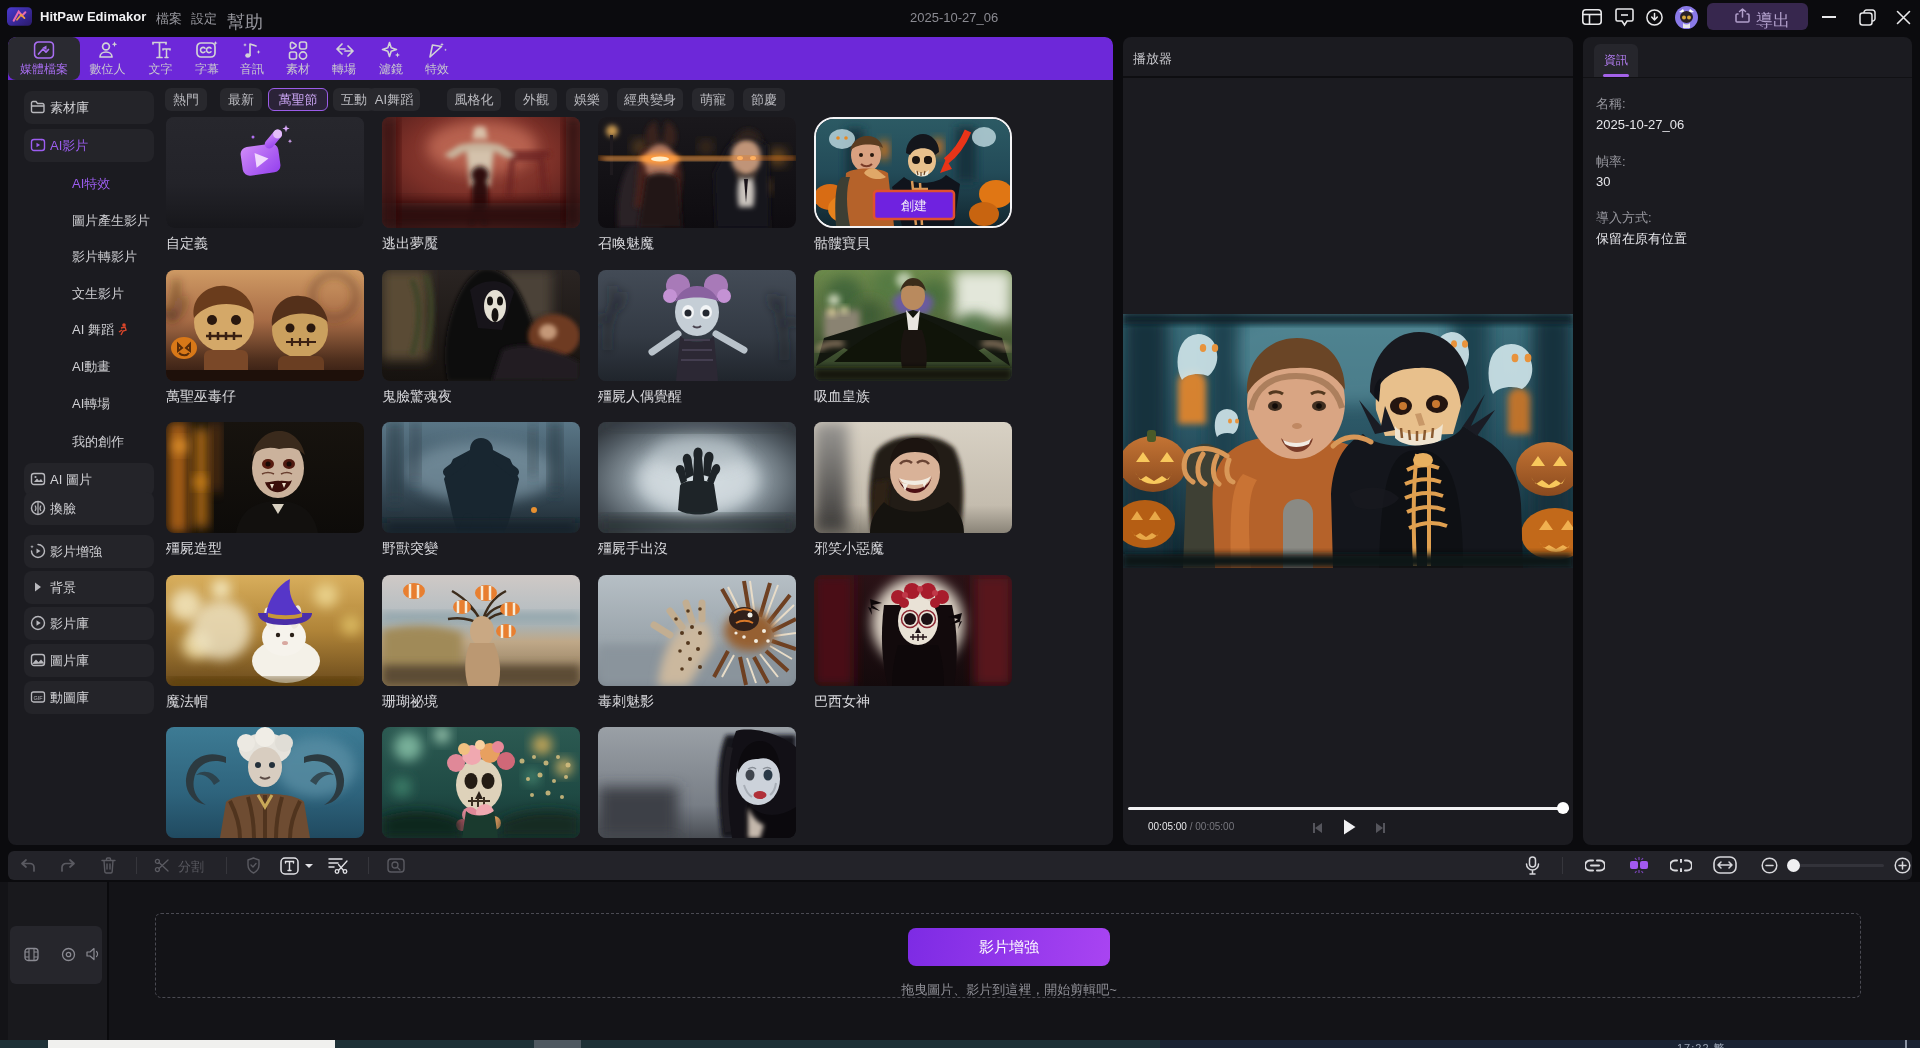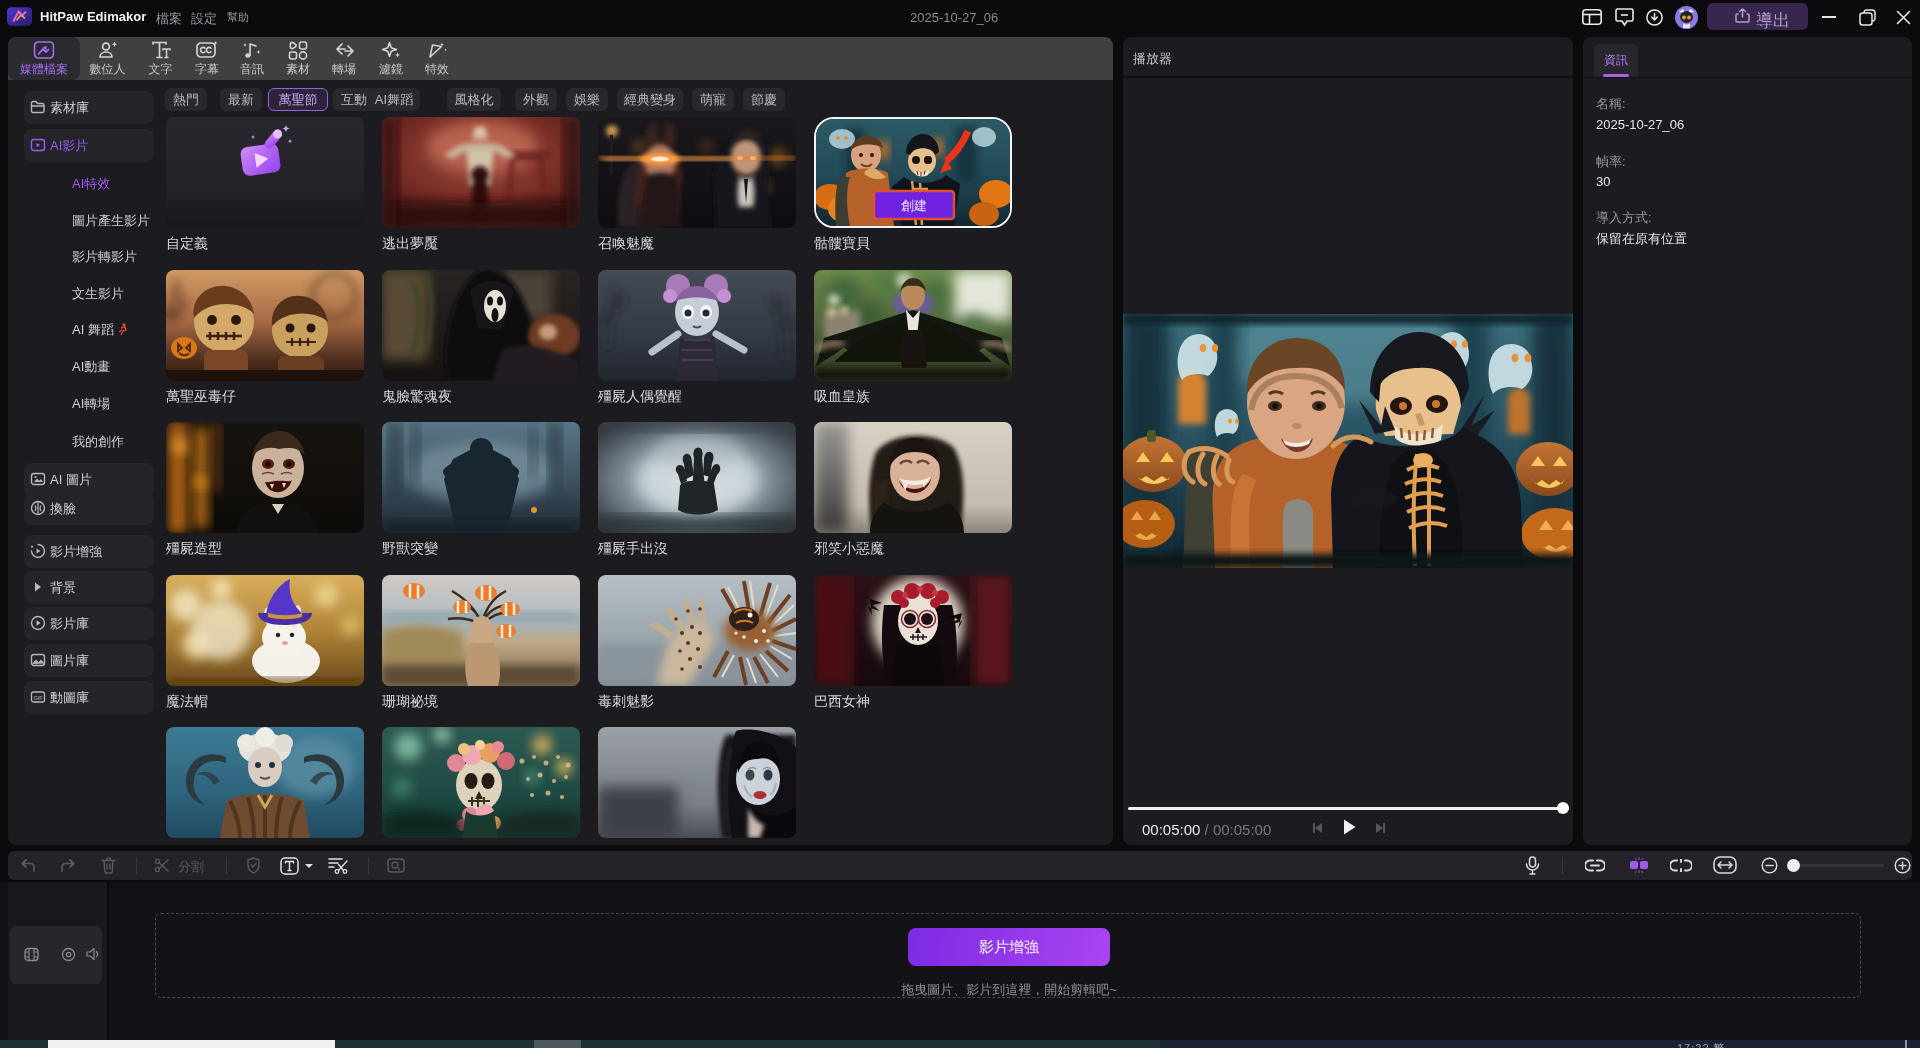--- a/index.html
+++ b/index.html
@@ -1,21 +1,21 @@
 <!DOCTYPE html>
 <html><head><meta charset="utf-8"><style>
 *{margin:0;padding:0;box-sizing:border-box}
 html,body{width:1920px;height:1048px;overflow:hidden;background:#0b0b0e;font-family:"Liberation Sans",sans-serif;position:relative}
 .abs{position:absolute}
 #titlebar{left:0;top:0;width:1920px;height:34px;background:#0b0b0e}
 .panel{background:#1b1b20;border-radius:8px}
 #leftpanel{left:8px;top:37px;width:1105px;height:808px;overflow:hidden}
 #playerpanel{left:1123px;top:37px;width:450px;height:808px;overflow:hidden}
 #infopanel{left:1583px;top:37px;width:329px;height:808px;overflow:hidden}
-#toolstrip{left:0;top:0;width:1105px;height:43px;background:#404040;border-radius:8px 8px 0 0}
+#toolstrip{left:0;top:0;width:1105px;height:43px;background:#6d28d9;border-radius:8px 8px 0 0}
 .tbitem{position:absolute;top:0;height:43px;text-align:center;color:#c9c9ce}
 .tbitem .lbl{font-size:12px;display:block;margin-top:24px}
 .tbitem svg{position:absolute;top:3px;left:50%;transform:translateX(-50%)}
 .tbactive{background:#2a2a31;border-radius:8px;color:#a96ef2}
 
 .sbpill{position:absolute;left:16px;width:130px;height:33px;background:#242429;border-radius:8px;color:#d2d2d6;font-size:13px;line-height:33px}
 .sbpill svg{position:absolute;left:6px;top:8px}
 .sbpill span{position:absolute;left:26px}
 .sbsub{position:absolute;left:64px;color:#cfcfd3;font-size:13px;white-space:nowrap}
 .purple{color:#9c5df0 !important}
@@ -47,21 +47,21 @@
           <stop offset="1" stop-color="#2a1a6a"></stop>
         </linearGradient>
       </defs>
       <rect width="30" height="22" rx="5" fill="url(#lg1)"></rect>
       <path d="M8 16 L14 5 L18 10 L22 6" stroke="#e86ab0" stroke-width="2.5" fill="none" stroke-linecap="round"></path>
       <path d="M12 15 L17 9 L21 13" stroke="#f0a040" stroke-width="2" fill="none" stroke-linecap="round"></path>
     </svg>
   <div class="abs" style="left:40px;top:9px;color:#f2f2f4;font-size:13px;font-weight:bold">HitPaw Edimakor</div>
   <div class="abs" style="left:156px;top:10px;color:#98989f;font-size:13px">檔案</div>
   <div class="abs" style="left:191px;top:10px;color:#98989f;font-size:13px">設定</div>
-  <div class="abs" style="left:227px;top:10px;color:#98989f;font-size:11px">幫助</div>
+  <div class="abs" style="left:227px;top:10px;color:#98989f;font-size:18px">幫助</div>
   <div class="abs" style="left:910px;top:10px;color:#8b8b92;font-size:13px">2025-10-27_06</div>
   <svg class="abs" style="left:1582px;top:9px" width="20" height="16" viewBox="0 0 20 16">
       <rect x="0.8" y="0.8" width="18.4" height="14.4" rx="3" stroke="#e8e8ea" stroke-width="1.6" fill="none"></rect>
       <line x1="1" y1="5.5" x2="19" y2="5.5" stroke="#e8e8ea" stroke-width="1.6"></line>
       <line x1="7.5" y1="5.5" x2="7.5" y2="15" stroke="#e8e8ea" stroke-width="1.6"></line>
     </svg>
   <svg class="abs" style="left:1615px;top:8px" width="19" height="19" viewBox="0 0 19 19">
       <path d="M2.5 1h14a1.5 1.5 0 0 1 1.5 1.5v9a1.5 1.5 0 0 1-1.5 1.5H12l-2.5 4-2.5-4H2.5A1.5 1.5 0 0 1 1 11.5v-9A1.5 1.5 0 0 1 2.5 1z" stroke="#e8e8ea" stroke-width="1.6" fill="none"></path>
       <line x1="6" y1="7" x2="13" y2="7" stroke="#e8e8ea" stroke-width="1.6"></line>
     </svg>
@@ -1042,21 +1042,21 @@
           <path d="M80 140 C72 152 74 166 82 170"></path>
           <path d="M94 142 C88 154 90 166 96 170"></path>
           <path d="M106 146 C102 156 104 166 110 168"></path>
         </g>
   <path d="M226 180 C244 170 264 172 276 184 C268 196 244 198 232 192z" fill="#18191f" opacity="0.7"></path>
   <rect x="0" y="240" width="450" height="14" fill="#0a1216" filter="url(#fp2)"></rect>
         <rect x="0" y="0" width="450" height="10" fill="#10242c" filter="url(#fp2)"></rect>
   </svg></div>
   <div class="abs" style="left:5px;top:770px;width:441px;height:3px;background:#f2f2f4;border-radius:2px"></div>
   <div class="abs" style="left:434px;top:765px;width:12px;height:12px;border-radius:50%;background:#fff"></div>
-  <div class="abs" style="left:19px;top:784px;font-size:15px;color:#e8e8ea">00:05:00 <span style="color:#77777e">/ 00:05:00</span></div>
+  <div class="abs" style="left:25px;top:784px;font-size:10px;color:#e8e8ea">00:05:00 <span style="color:#77777e">/ 00:05:00</span></div>
   <svg class="abs" style="left:188px;top:784px" width="14" height="14" viewBox="0 0 14 14">
       <path d="M11 2v10L4 7z" fill="#55555c"></path>
       <rect x="2" y="2" width="2" height="10" fill="#55555c"></rect>
     </svg>
   <svg class="abs" style="left:219px;top:781px" width="15" height="18" viewBox="0 0 15 18">
       <path d="M2 1.5l11.5 7.5L2 16.5z" fill="#f0f0f2"></path>
     </svg>
   <svg class="abs" style="left:250px;top:784px" width="14" height="14" viewBox="0 0 14 14">
       <path d="M3 2v10l7-5z" fill="#55555c"></path>
       <rect x="10" y="2" width="2" height="10" fill="#55555c"></rect>

